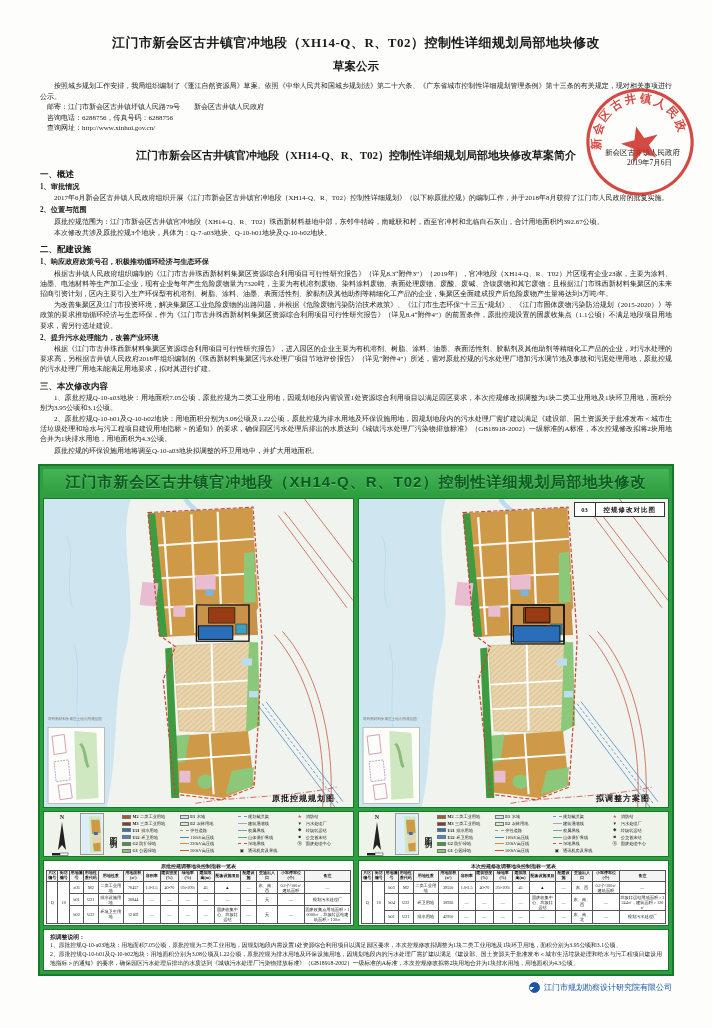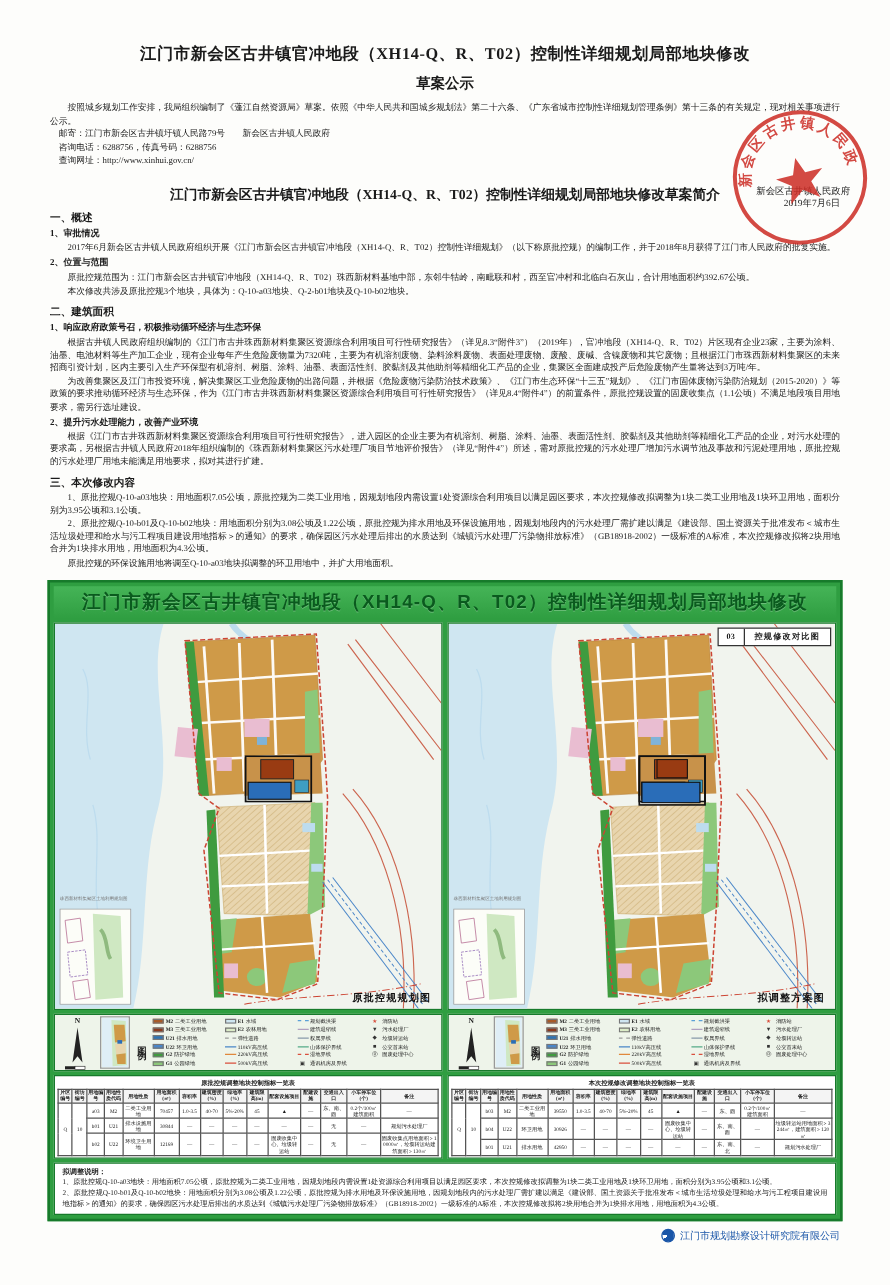--- a/index.html
+++ b/index.html
@@ -23,21 +23,21 @@
   .stamp-date{position:absolute;top:72px;right:26px;font-size:7.5px;color:#222;z-index:1;}
   .seal{position:absolute;top:0;right:2px;width:112px;height:112px;opacity:.85;transform:rotate(-14deg);z-index:2;}
   
   .plan-panel{margin:8px 38px 0 38px;background:#2f9e41;border:2px solid #177a2b;padding:3px;box-sizing:border-box;}
   .banner{height:26px;line-height:26px;text-align:center;font-family:"Liberation Sans",sans-serif;
           font-size:15px;font-weight:bold;color:#0a5a1e;letter-spacing:1px;
           background:linear-gradient(#45b457,#2f9e41);text-shadow:0 1px 0 rgba(255,255,255,.25);}
   .maps-row{display:flex;gap:4px;margin-top:3px;}
   .map-panel{flex:1;position:relative;height:308px;background:#f1f4ee;border:1px solid #177a2b;overflow:hidden;}
   .map-panel svg.map{width:100%;height:100%;display:block;}
-  .map-caption{position:absolute;bottom:3px;right:8px;font-size:8px;font-weight:bold;color:#111;
+  .map-caption{position:absolute;bottom:3px;right:18px;font-size:8px;font-weight:bold;color:#111;
                font-family:"Liberation Sans",sans-serif;letter-spacing:1px;}
   .inset-caption{position:absolute;left:4px;bottom:86px;font-size:3.6px;color:#777;}
   .corner-box{position:absolute;top:3px;right:3px;background:#fff;border:1px solid #333;display:flex;
               height:13px;line-height:13px;font-size:6.5px;font-weight:bold;z-index:3;}
   .corner-box .num{width:20px;text-align:center;border-right:1px solid #333;}
   .corner-box .lbl{padding:0 8px;letter-spacing:1px;}
   
   .legend-row{display:flex;gap:4px;margin-top:3px;}
   .legend-panel{flex:1;background:#eef4ea;border:1px solid #177a2b;height:46px;display:flex;
                 align-items:center;padding:2px 3px;box-sizing:border-box;gap:3px;}
@@ -175,25 +175,25 @@
     </div>
 
     <div class="intro-title">江门市新会区古井镇官冲地段（XH14-Q、R、T02）控制性详细规划局部地块修改草案简介</div>
 
     <div class="sec">
       <div class="h1">一、概述</div>
       <div class="h2">1、审批情况</div>
       <p>2017年6月新会区古井镇人民政府组织开展《江门市新会区古井镇官冲地段（XH14-Q、R、T02）控制性详细规划》（以下称原批控规）的编制工作，并于2018年8月获得了江门市人民政府的批复实施。</p>
       <div class="h2">2、位置与范围</div>
       <p>原批控规范围为：江门市新会区古井镇官冲地段（XH14-Q、R、T02）珠西新材料基地中部，东邻牛牯岭，南毗联和村，西至官冲村和北临白石灰山，合计用地面积约392.67公顷。</p>
-      <p>本次修改共涉及原批控规3个地块，具体为：Q-10-a03地块、Q-2-b01地块及Q-10-b02地块。</p>
+      <p>本次修改共涉及原批控规3个地块，具体为：Q-7-a03地块、Q-10-b01地块及Q-10-b02地块。</p>
     </div>
 
     <div class="sec">
-      <div class="h1">二、建筑面积</div>
+      <div class="h1">二、配建设施</div>
       <div class="h2">1、响应政府政策号召，积极推动循环经济与生态环保</div>
       <p>根据古井镇人民政府组织编制的《江门市古井珠西新材料集聚区资源综合利用项目可行性研究报告》（详见8.3“附件3”）（2019年），官冲地段（XH14-Q、R、T02）片区现有企业23家，主要为涂料、油墨、电池材料等生产加工企业，现有企业每年产生危险废物量为7320吨，主要为有机溶剂废物、染料涂料废物、表面处理废物、废酸、废碱、含镍废物和其它废物；且根据江门市珠西新材料集聚区的未来招商引资计划，区内主要引入生产环保型有机溶剂、树脂、涂料、油墨、表面活性剂、胶黏剂及其他助剂等精细化工产品的企业，集聚区全面建成投产后危险废物产生量将达到3万吨/年。</p>
       <p>为改善集聚区及江门市投资环境，解决集聚区工业危险废物的出路问题，并根据《危险废物污染防治技术政策》、《江门市生态环保“十三五”规划》、《江门市固体废物污染防治规划（2015-2020）》等政策的要求推动循环经济与生态环保，作为《江门市古井珠西新材料集聚区资源综合利用项目可行性研究报告》（详见8.4“附件4”）的前置条件，原批控规设置的固废收集点（1.1公顷）不满足地段项目用地要求，需另行选址建设。</p>
       <div class="h2">2、提升污水处理能力，改善产业环境</div>
       <p>根据《江门市古井珠西新材料集聚区资源综合利用项目可行性研究报告》，进入园区的企业主要为有机溶剂、树脂、涂料、油墨、表面活性剂、胶黏剂及其他助剂等精细化工产品的企业，对污水处理的要求高，另根据古井镇人民政府2018年组织编制的《珠西新材料集聚区污水处理厂项目节地评价报告》（详见“附件4”）所述，需对原批控规的污水处理厂增加污水调节池及事故和污泥处理用地，原批控规的污水处理厂用地未能满足用地要求，拟对其进行扩建。</p>
     </div>
 
     <div class="sec">
       <div class="h1">三、本次修改内容</div>
       <p>1、原批控规Q-10-a03地块：用地面积7.05公顷，原批控规为二类工业用地，因规划地段内需设置1处资源综合利用项目以满足园区要求，本次控规修改拟调整为1块二类工业用地及1块环卫用地，面积分别为3.95公顷和3.1公顷。</p>

